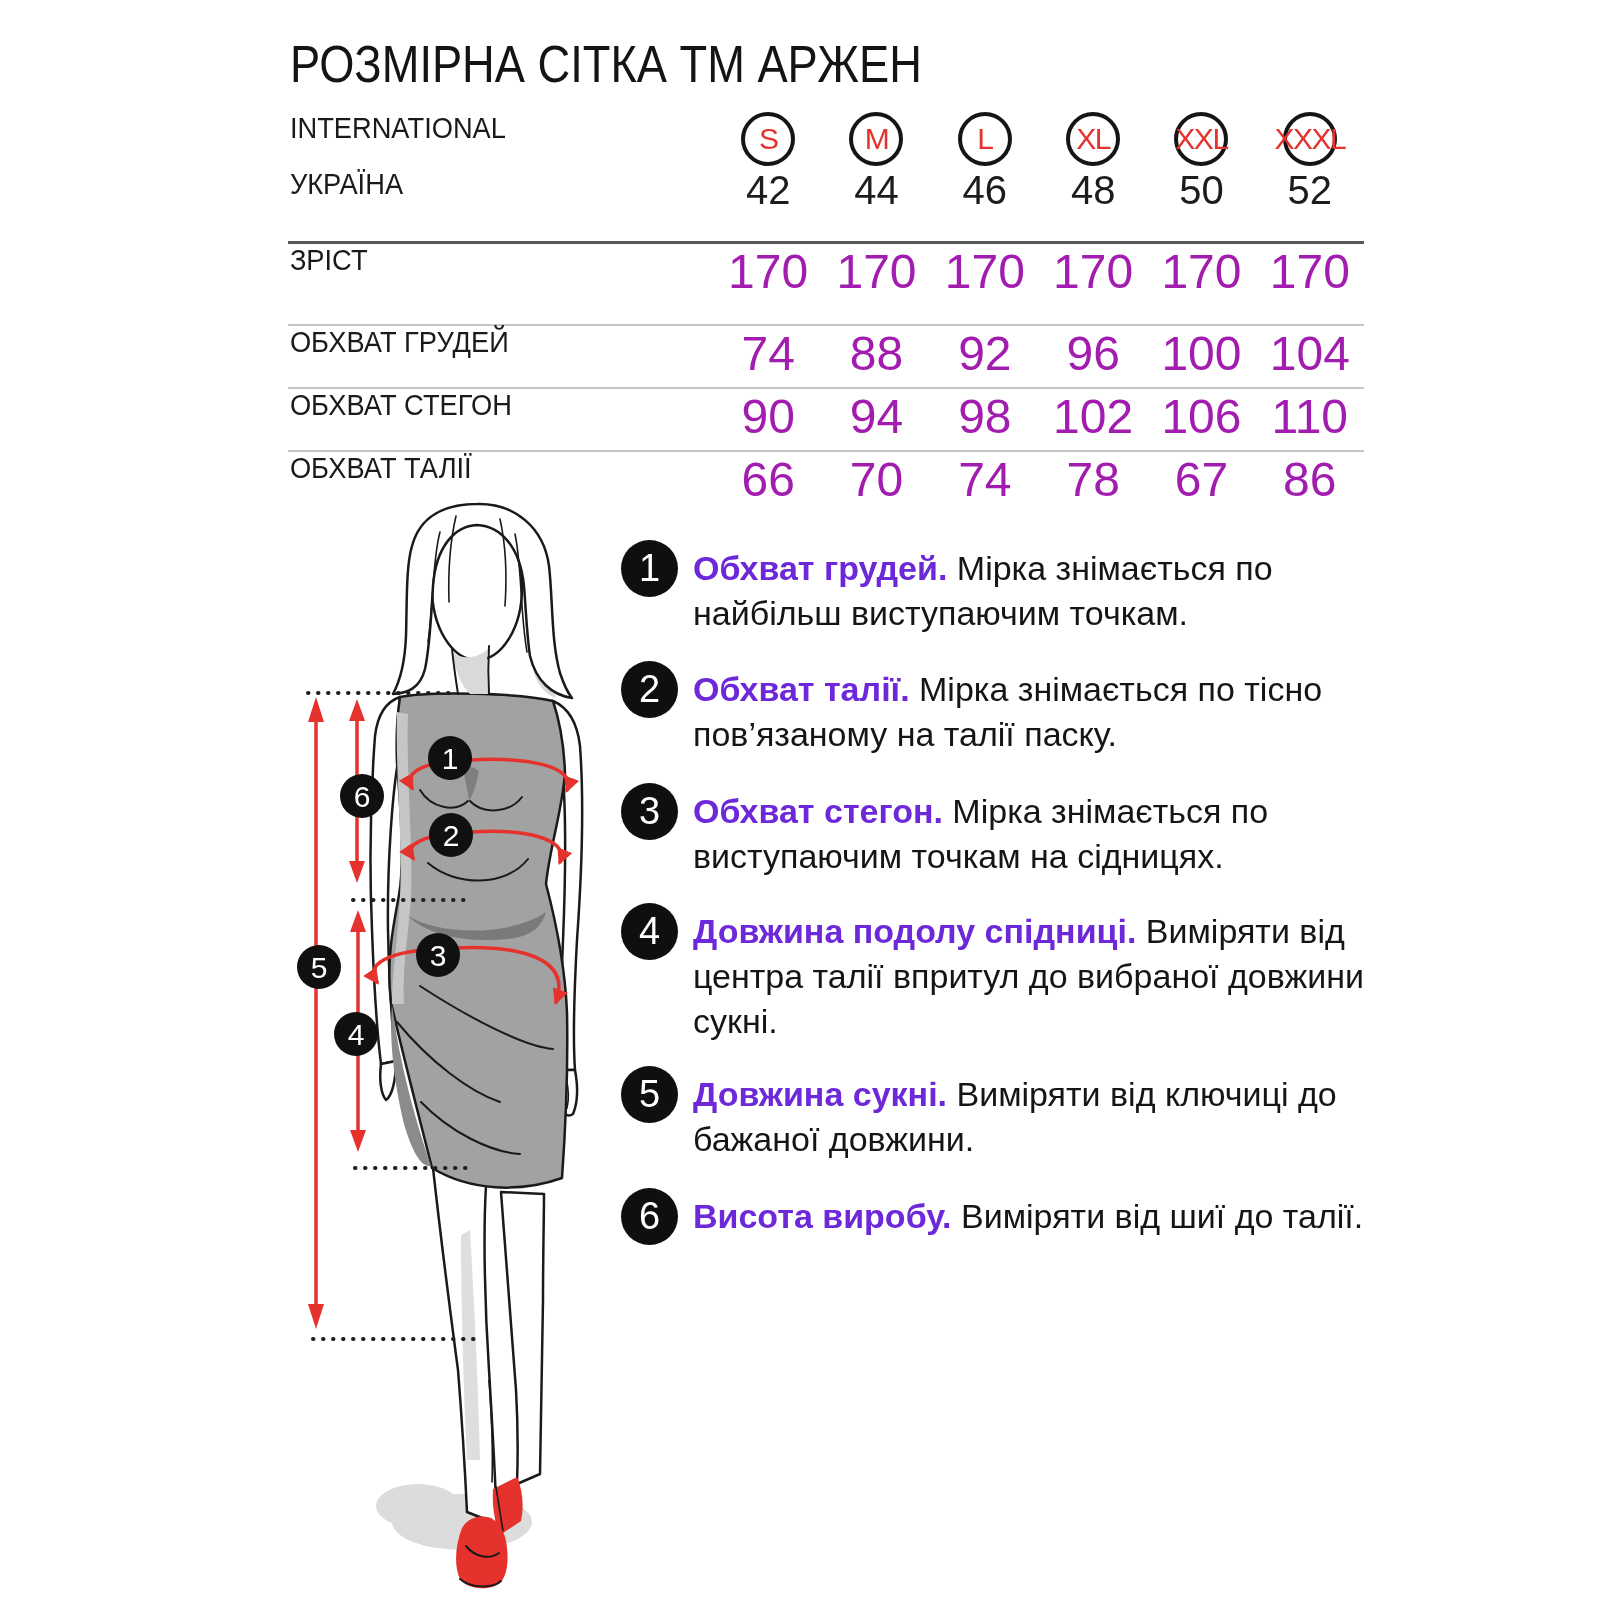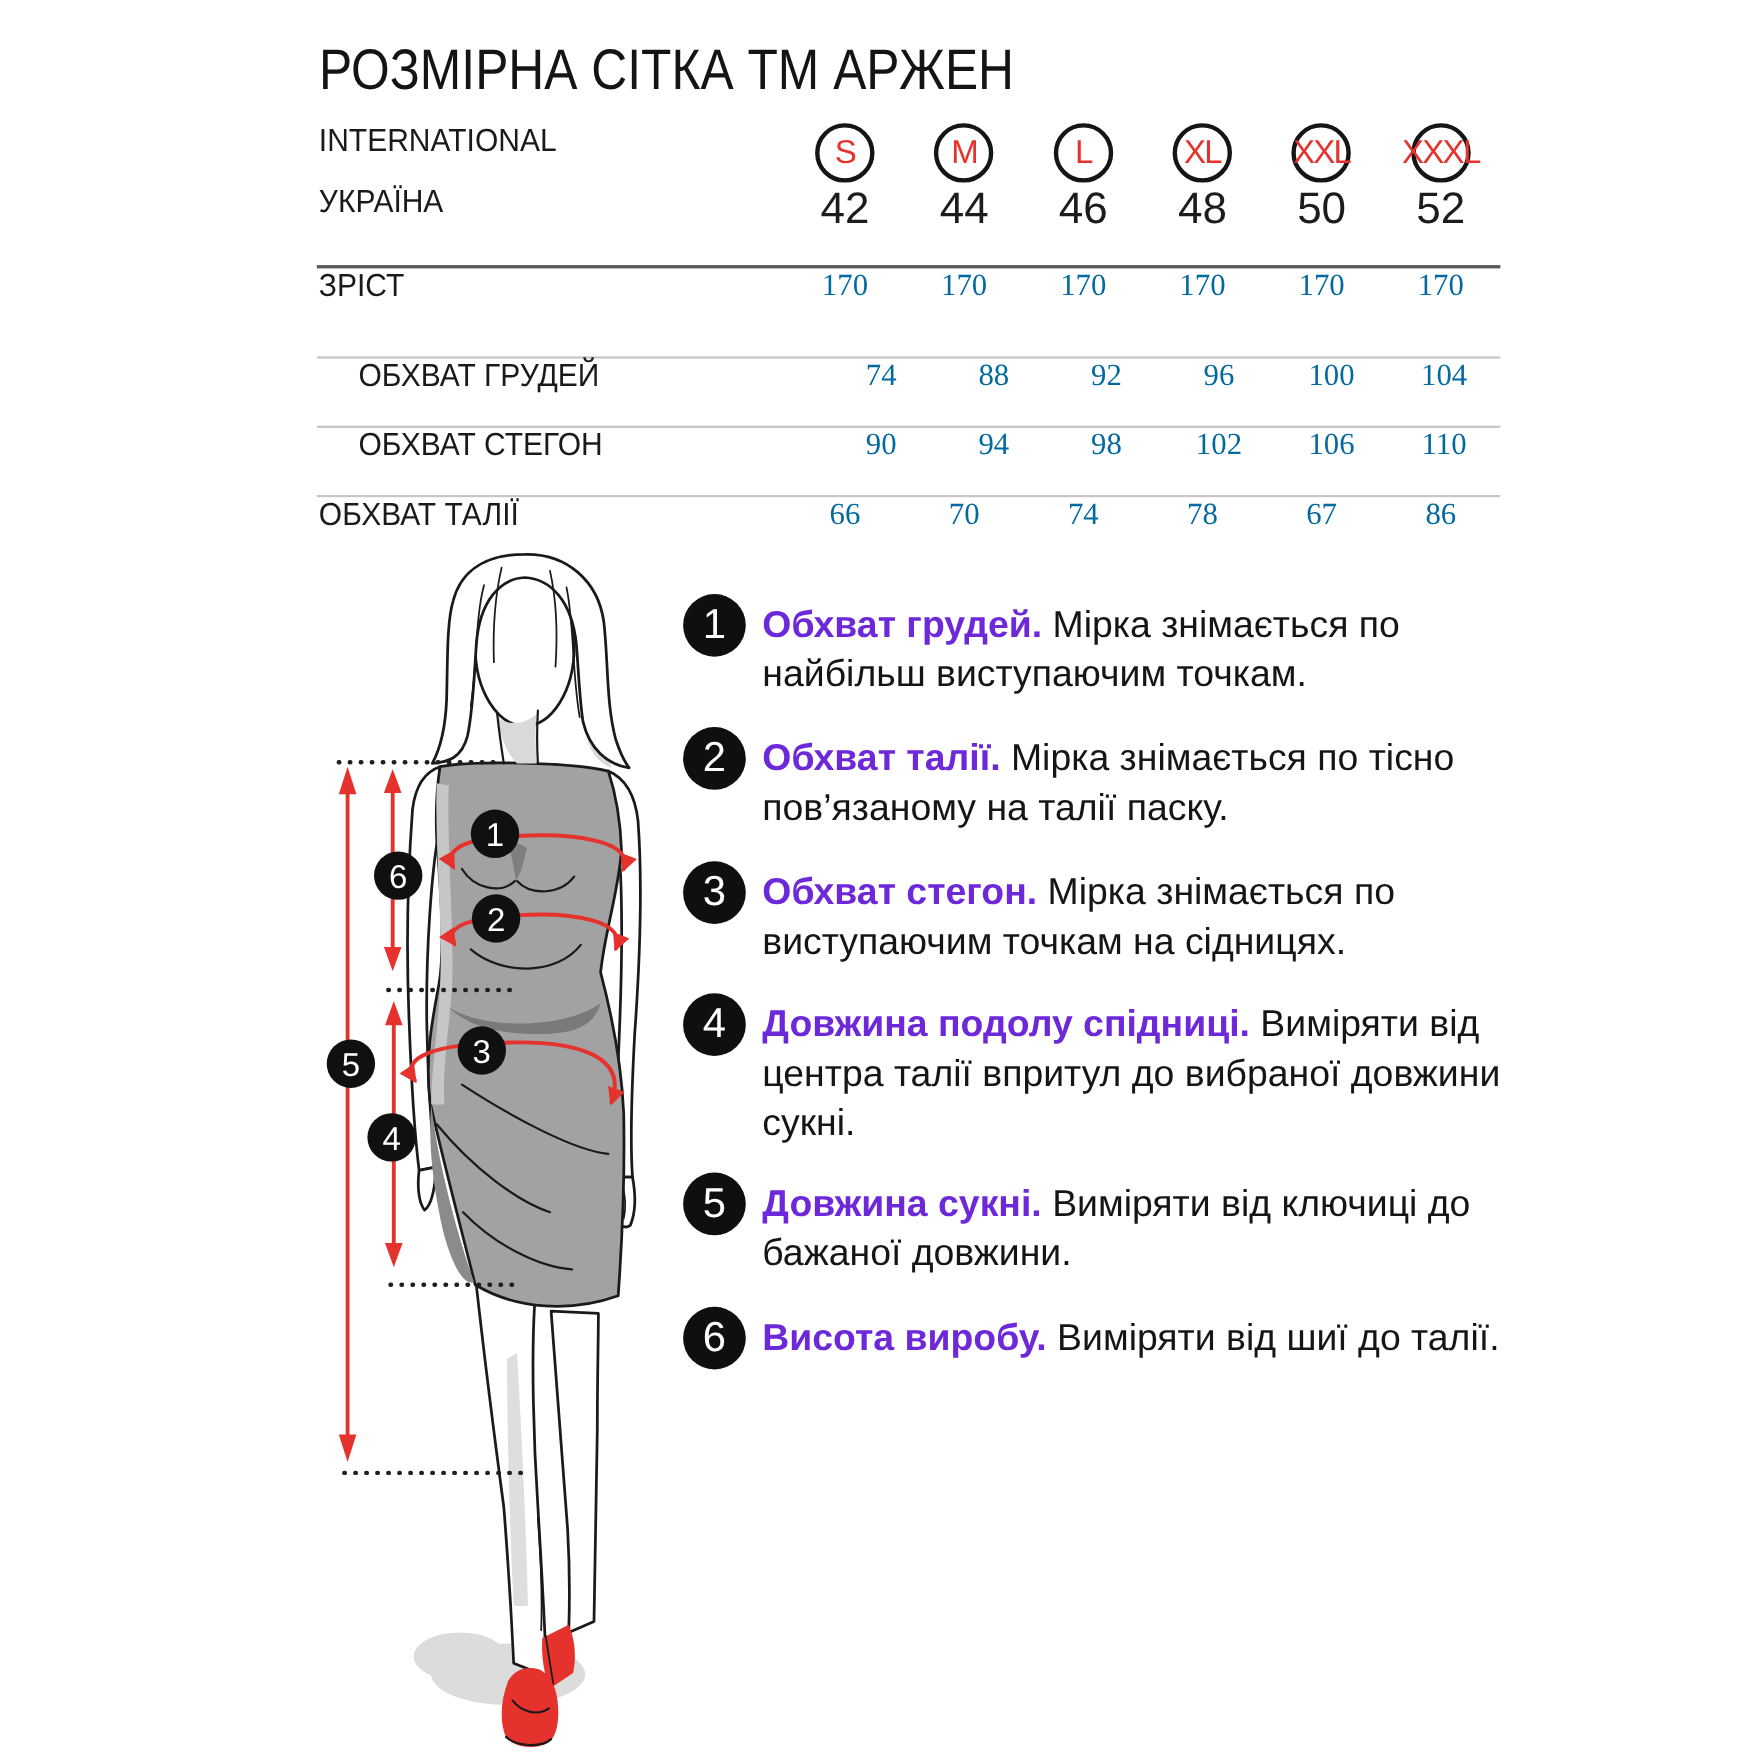--- a/index.html
+++ b/index.html
@@ -13,29 +13,29 @@
 
   
   .size-table{left:288px;top:112px;width:1076px;}
   .trow{display:flex;}
   .tlabel{width:424px;font-size:29px;color:#1a1a1a;padding-left:2px;
           transform:scaleX(.94);transform-origin:left center;white-space:nowrap;}
   .tcell{flex:1;text-align:center;}
   .row-intl{height:56px;}
   .row-ua{height:73px;}
   .row-b{height:80px;}
-  .row-b2{height:61px;margin-left:36px;}
+  .row-b2{height:61px;}
   .rule-dark{height:3px;background:#595959;}
   .rule-light{height:2px;background:#c6c6c6;}
   .size-circle{width:46px;height:46px;border:4px solid #151515;border-radius:50%;
                margin:0 auto;display:flex;align-items:center;justify-content:center;
                overflow:visible;white-space:nowrap;}
   .size-letter{color:#e5322d;font-size:30px;letter-spacing:-1.5px;line-height:1;}
   .num-black{font-size:40px;color:#1c1c1c;}
-  .num-gray{font-size:28px;color:#0369a1;font-family:Liberation Serif, serif;}
+  .num-gray{font-size:48px;color:#a21caf;}
 
   
   .leg-item{position:absolute;left:621px;width:770px;display:flex;gap:15px;align-items:flex-start;}
   .leg-badge{flex:0 0 57px;width:57px;height:57px;border-radius:50%;background:#0f0f0f;
              color:#fff;font-size:38px;display:flex;align-items:center;justify-content:center;}
   .leg-text{width:690px;font-size:34px;line-height:45px;color:#151515;margin-top:6px;}
   .leg-text b{font-weight:700;color:#6d28d9;}
 
   
   .figure{left:280px;top:490px;width:340px;height:1110px;}

